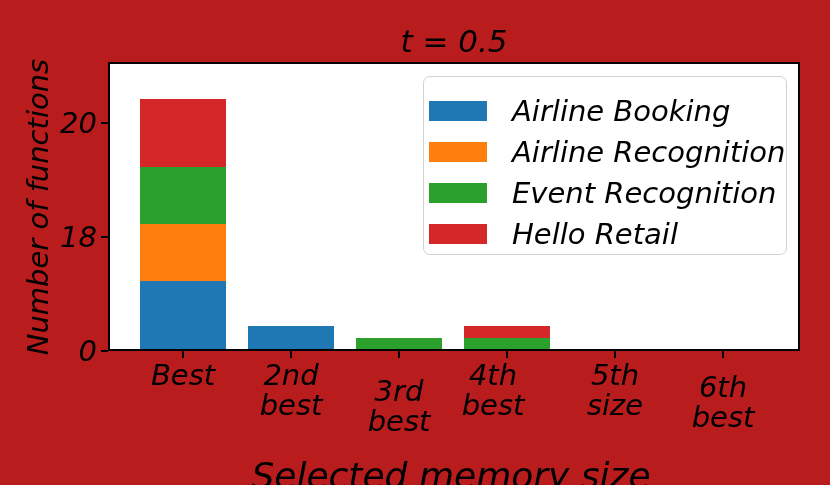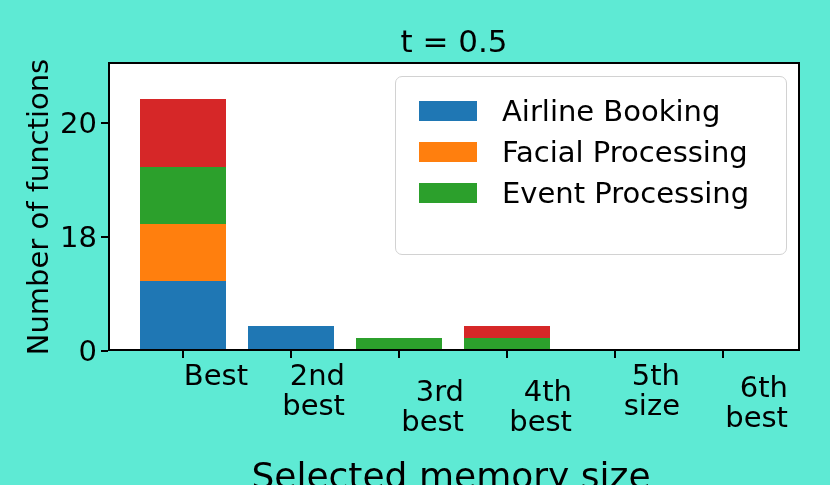--- a/index.html
+++ b/index.html
@@ -4,24 +4,25 @@
 <style>
   html, body {
     margin: 0;
     padding: 0;
     background: #ffffff;
   }
   .figure {
     position: relative;
     width: 830px;
     height: 485px;
-    background: #5eead4;
+    background: #b91c1c;
     font-family: "DejaVu Sans", sans-serif;
     color: #000000;
     overflow: hidden;
+    font-style: italic;
   }
   .chart-title {
     position: absolute;
     left: 108px;
     top: 24px;
     width: 692px;
     text-align: center;
     font-size: 31px;
     line-height: 34px;
     color: #000000;
@@ -48,21 +49,21 @@
     left: 0;
     width: 97px;
     height: 30px;
     line-height: 30px;
     text-align: right;
     font-size: 29px;
   }
   .xtick-label {
     position: absolute;
     width: 130px;
-    text-align: right;
+    text-align: center;
     font-size: 29px;
     line-height: 30px;
     white-space: pre-line;
   }
   .xlabel {
     position: absolute;
     left: 105px;
     top: 413px;
     width: 692px;
     text-align: center;
@@ -79,28 +80,28 @@
     line-height: 40px;
     text-align: center;
     font-size: 29px;
     transform: rotate(-90deg);
     white-space: nowrap;
   }
   .legend {
     position: absolute;
     top: 12px;
     right: 11px;
-    width: 392px;
+    width: 364px;
     height: 179px;
     box-sizing: border-box;
     background: #ffffff;
     border: 1.5px solid #d2d2d2;
     border-radius: 7px;
     padding-top: 13px;
-    padding-left: 23px;
+    padding-left: 5px;
   }
   .legend-row {
     display: flex;
     align-items: center;
     height: 41px;
   }
   .legend-swatch {
     width: 58px;
     height: 20px;
     margin-right: 25px;
@@ -130,48 +131,52 @@
         <div class="bar-seg" style="left: 354px; bottom: 0px; width: 86px; height: 11.378px; background: rgb(44, 160, 44);"></div>
         <div class="bar-seg" style="left: 354px; bottom: 11.378px; width: 86px; height: 11.378px; background: rgb(214, 39, 40);"></div>
       </div>
     <div id="legend" class="legend">
         <div class="legend-row">
           <div class="legend-swatch" style="background: rgb(31, 119, 180);"></div>
           <div class="legend-label">Airline Booking</div>
         </div>
         <div class="legend-row">
           <div class="legend-swatch" style="background: rgb(255, 127, 14);"></div>
-          <div class="legend-label">Facial Processing</div>
+          <div class="legend-label">Airline Recognition</div>
         </div>
         <div class="legend-row">
           <div class="legend-swatch" style="background: rgb(44, 160, 44);"></div>
-          <div class="legend-label">Event Processing</div>
+          <div class="legend-label">Event Recognition</div>
+        </div>
+        <div class="legend-row">
+          <div class="legend-swatch" style="background: rgb(214, 39, 40);"></div>
+          <div class="legend-label">Hello Retail</div>
         </div>
       </div>
   </div>
 
   <div id="y-axis">
       <div class="tickmark" style="left: 101px; top: 350px; width: 7px; height: 2px;"></div>
       <div class="ytick-label" style="top: 336px;">0</div>
       <div class="tickmark" style="left: 101px; top: 236.22px; width: 7px; height: 2px;"></div>
       <div class="ytick-label" style="top: 222.22px;">18</div>
       <div class="tickmark" style="left: 101px; top: 122.441px; width: 7px; height: 2px;"></div>
       <div class="ytick-label" style="top: 108.441px;">20</div>
     </div>
   <div id="x-axis">
       <div class="tickmark" style="left: 182px; top: 351px; width: 2px; height: 7px;"></div>
       <div class="xtick-label" style="left: 118px; top: 360px;">Best</div>
       <div class="tickmark" style="left: 290px; top: 351px; width: 2px; height: 7px;"></div>
-      <div class="xtick-label" style="left: 215px; top: 360px;">2nd
+      <div class="xtick-label" style="left: 226px; top: 360px;">2nd
 best</div>
       <div class="tickmark" style="left: 398px; top: 351px; width: 2px; height: 7px;"></div>
       <div class="xtick-label" style="left: 334px; top: 376px;">3rd
 best</div>
       <div class="tickmark" style="left: 506px; top: 351px; width: 2px; height: 7px;"></div>
-      <div class="xtick-label" style="left: 442px; top: 360px; margin-top: 16px;">4th
+      <div class="xtick-label" style="left: 428px; top: 360px;">4th
 best</div>
       <div class="tickmark" style="left: 614px; top: 351px; width: 2px; height: 7px;"></div>
       <div class="xtick-label" style="left: 550px; top: 360px;">5th
 size</div>
       <div class="tickmark" style="left: 722px; top: 351px; width: 2px; height: 7px;"></div>
       <div class="xtick-label" style="left: 658px; top: 372px;">6th
 best</div>
     </div>
 
   <div class="xlabel">Selected memory size</div>

